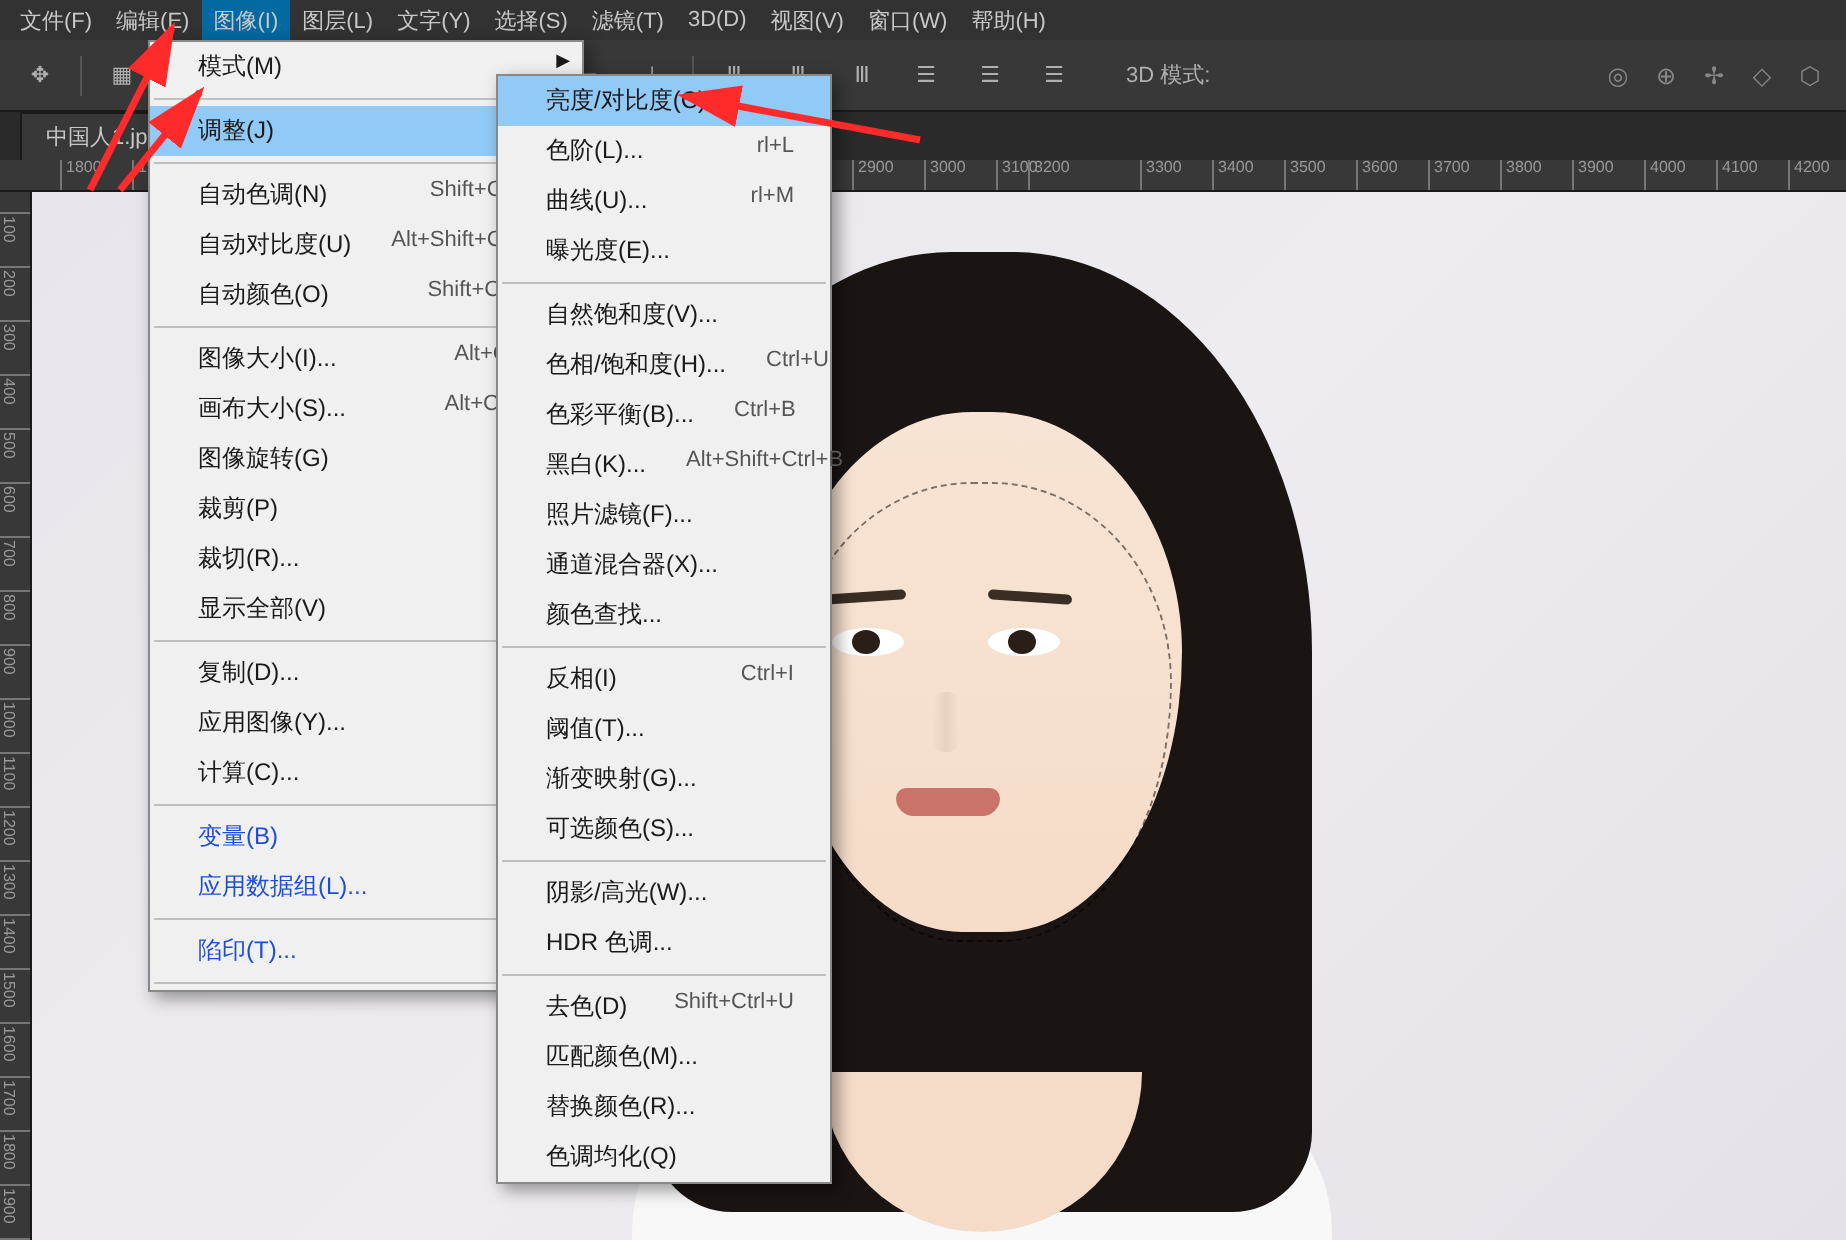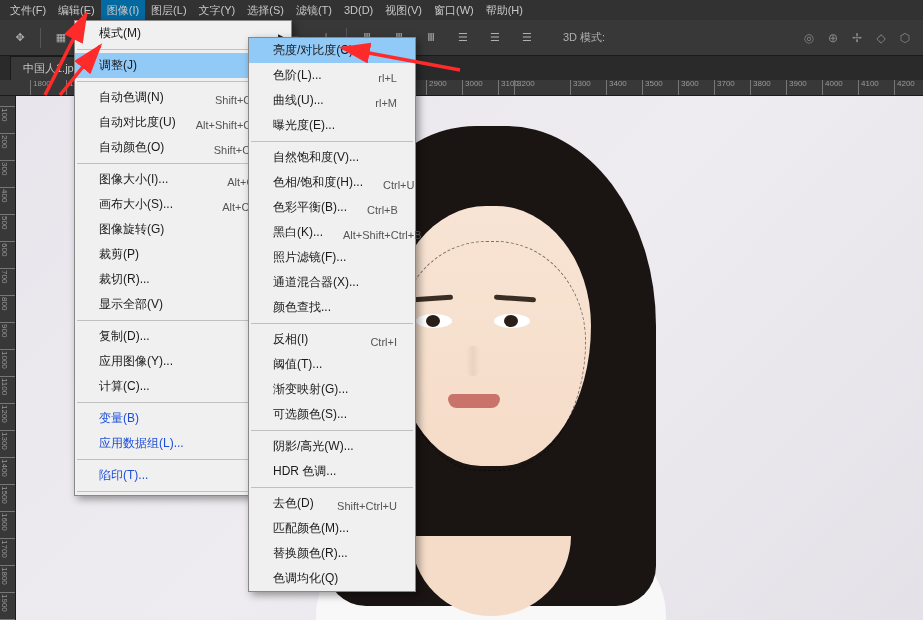--- a/index.html
+++ b/index.html
@@ -38,21 +38,21 @@
     .eye::after { content: ''; position: absolute; top: 1px; left: 10px; width: 14px; height: 12px; background: #2a1f18; border-radius: 50%; }
     .eye.l { top: 198px; left: 160px; }
     .eye.r { top: 198px; left: 238px; }
     .brow { position: absolute; width: 42px; height: 5px; background: #3a2e24; border-radius: 3px; }
     .brow.l { top: 180px; left: 155px; transform: rotate(-4deg); }
     .brow.r { top: 180px; left: 238px; transform: rotate(4deg); }
     .nose { position: absolute; top: 230px; left: 210px; width: 14px; height: 30px; background: linear-gradient(90deg, transparent, rgba(0,0,0,0.06), transparent); border-radius: 6px; }
     .mouth { position: absolute; top: 278px; left: 192px; width: 52px; height: 14px; background: #c9736b; border-radius: 8px 8px 14px 14px; }
     
     .dropdown { position: absolute; background: #f0f0f0; border: 1px solid #888; box-shadow: 3px 3px 8px rgba(0,0,0,0.4); font-size: 12px; color: #1a1a1a; z-index: 100; min-width: 168px; }
-    .dropdown-item { display: flex; justify-content: space-between; align-items: flex-end; padding: 4px 18px 4px 24px; cursor: pointer; white-space: nowrap; position: relative; }
+    .dropdown-item { display: flex; justify-content: space-between; align-items: flex-start; padding: 4px 18px 4px 24px; cursor: pointer; white-space: nowrap; position: relative; }
     .dropdown-item:hover, .dropdown-item.hl { background: #91c9f7; }
     .dropdown-item .shortcut { color: #555; font-size: 11px; margin-left: 20px; }
     .dropdown-item .arrow { position: absolute; right: 6px; font-size: 9px; }
     .dropdown-sep { height: 1px; background: #c0c0c0; margin: 3px 2px; }
     .dropdown-item.disabled { color: #1d4ed8; }
     
     .menu1 { top: 20px; left: 74px; }
     .menu2 { top: 37px; left: 248px; width: 154px; }
     
     .red-arrow { position: absolute; z-index: 200; pointer-events: none; }

